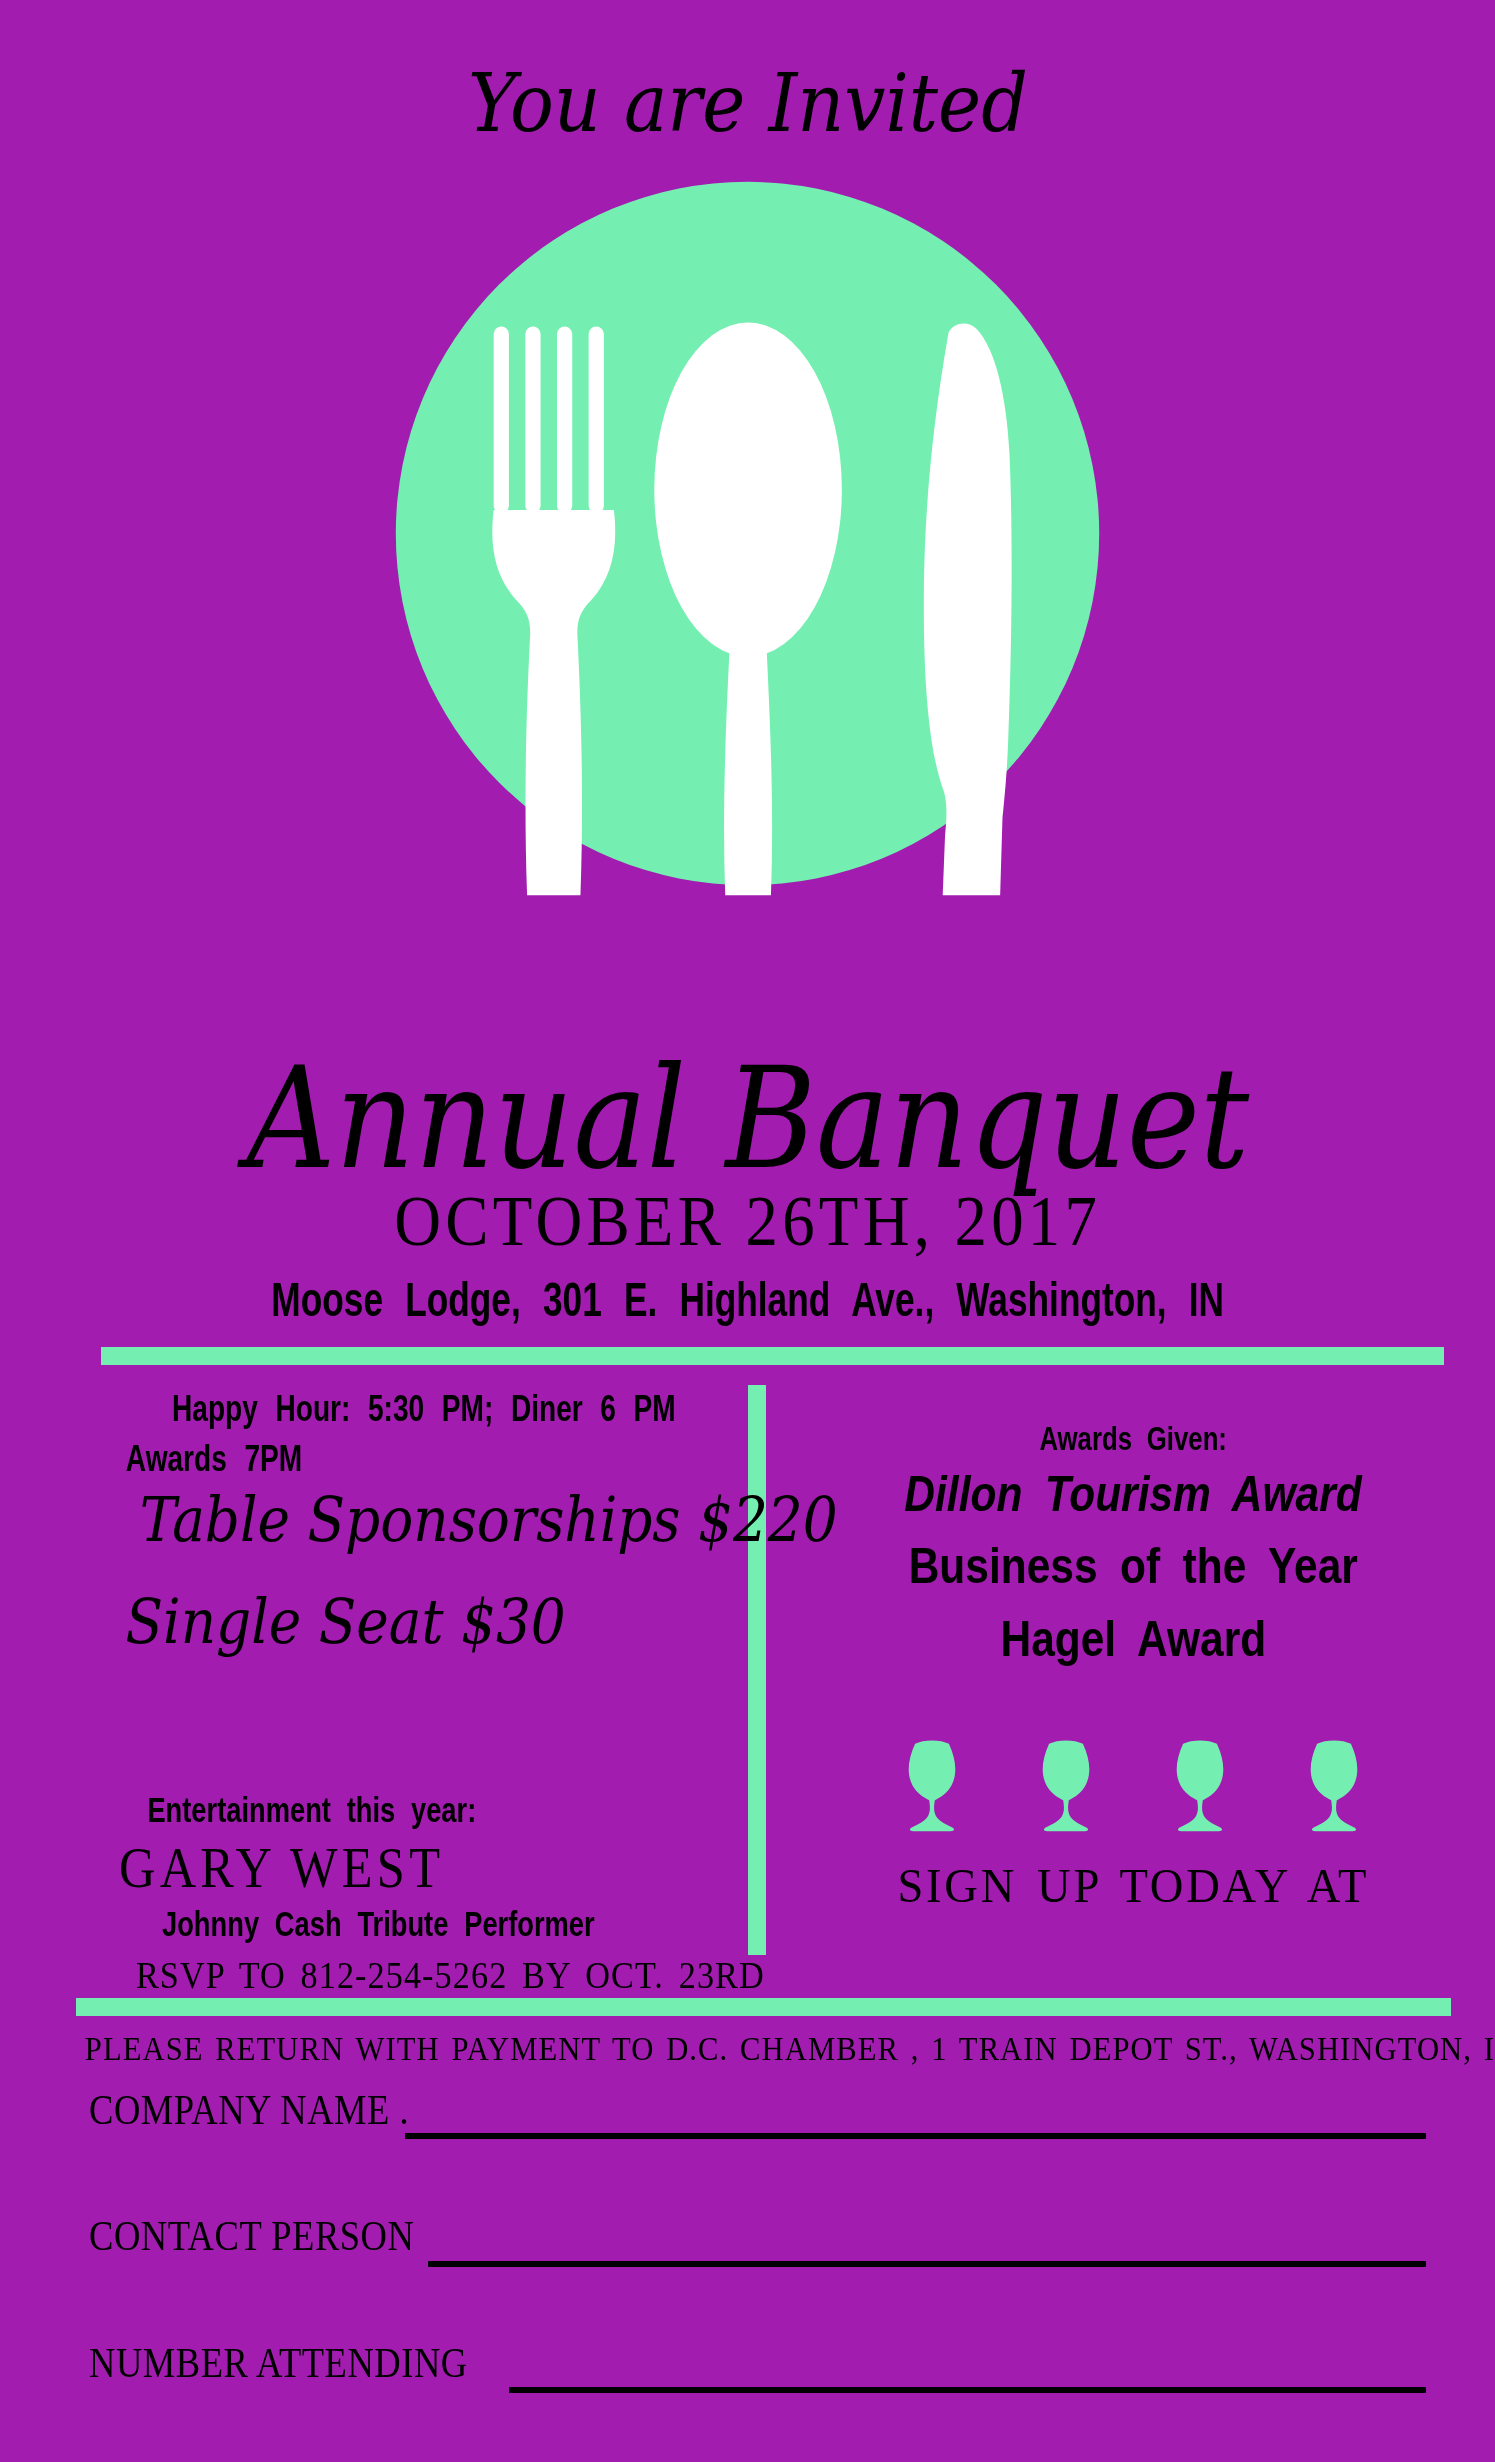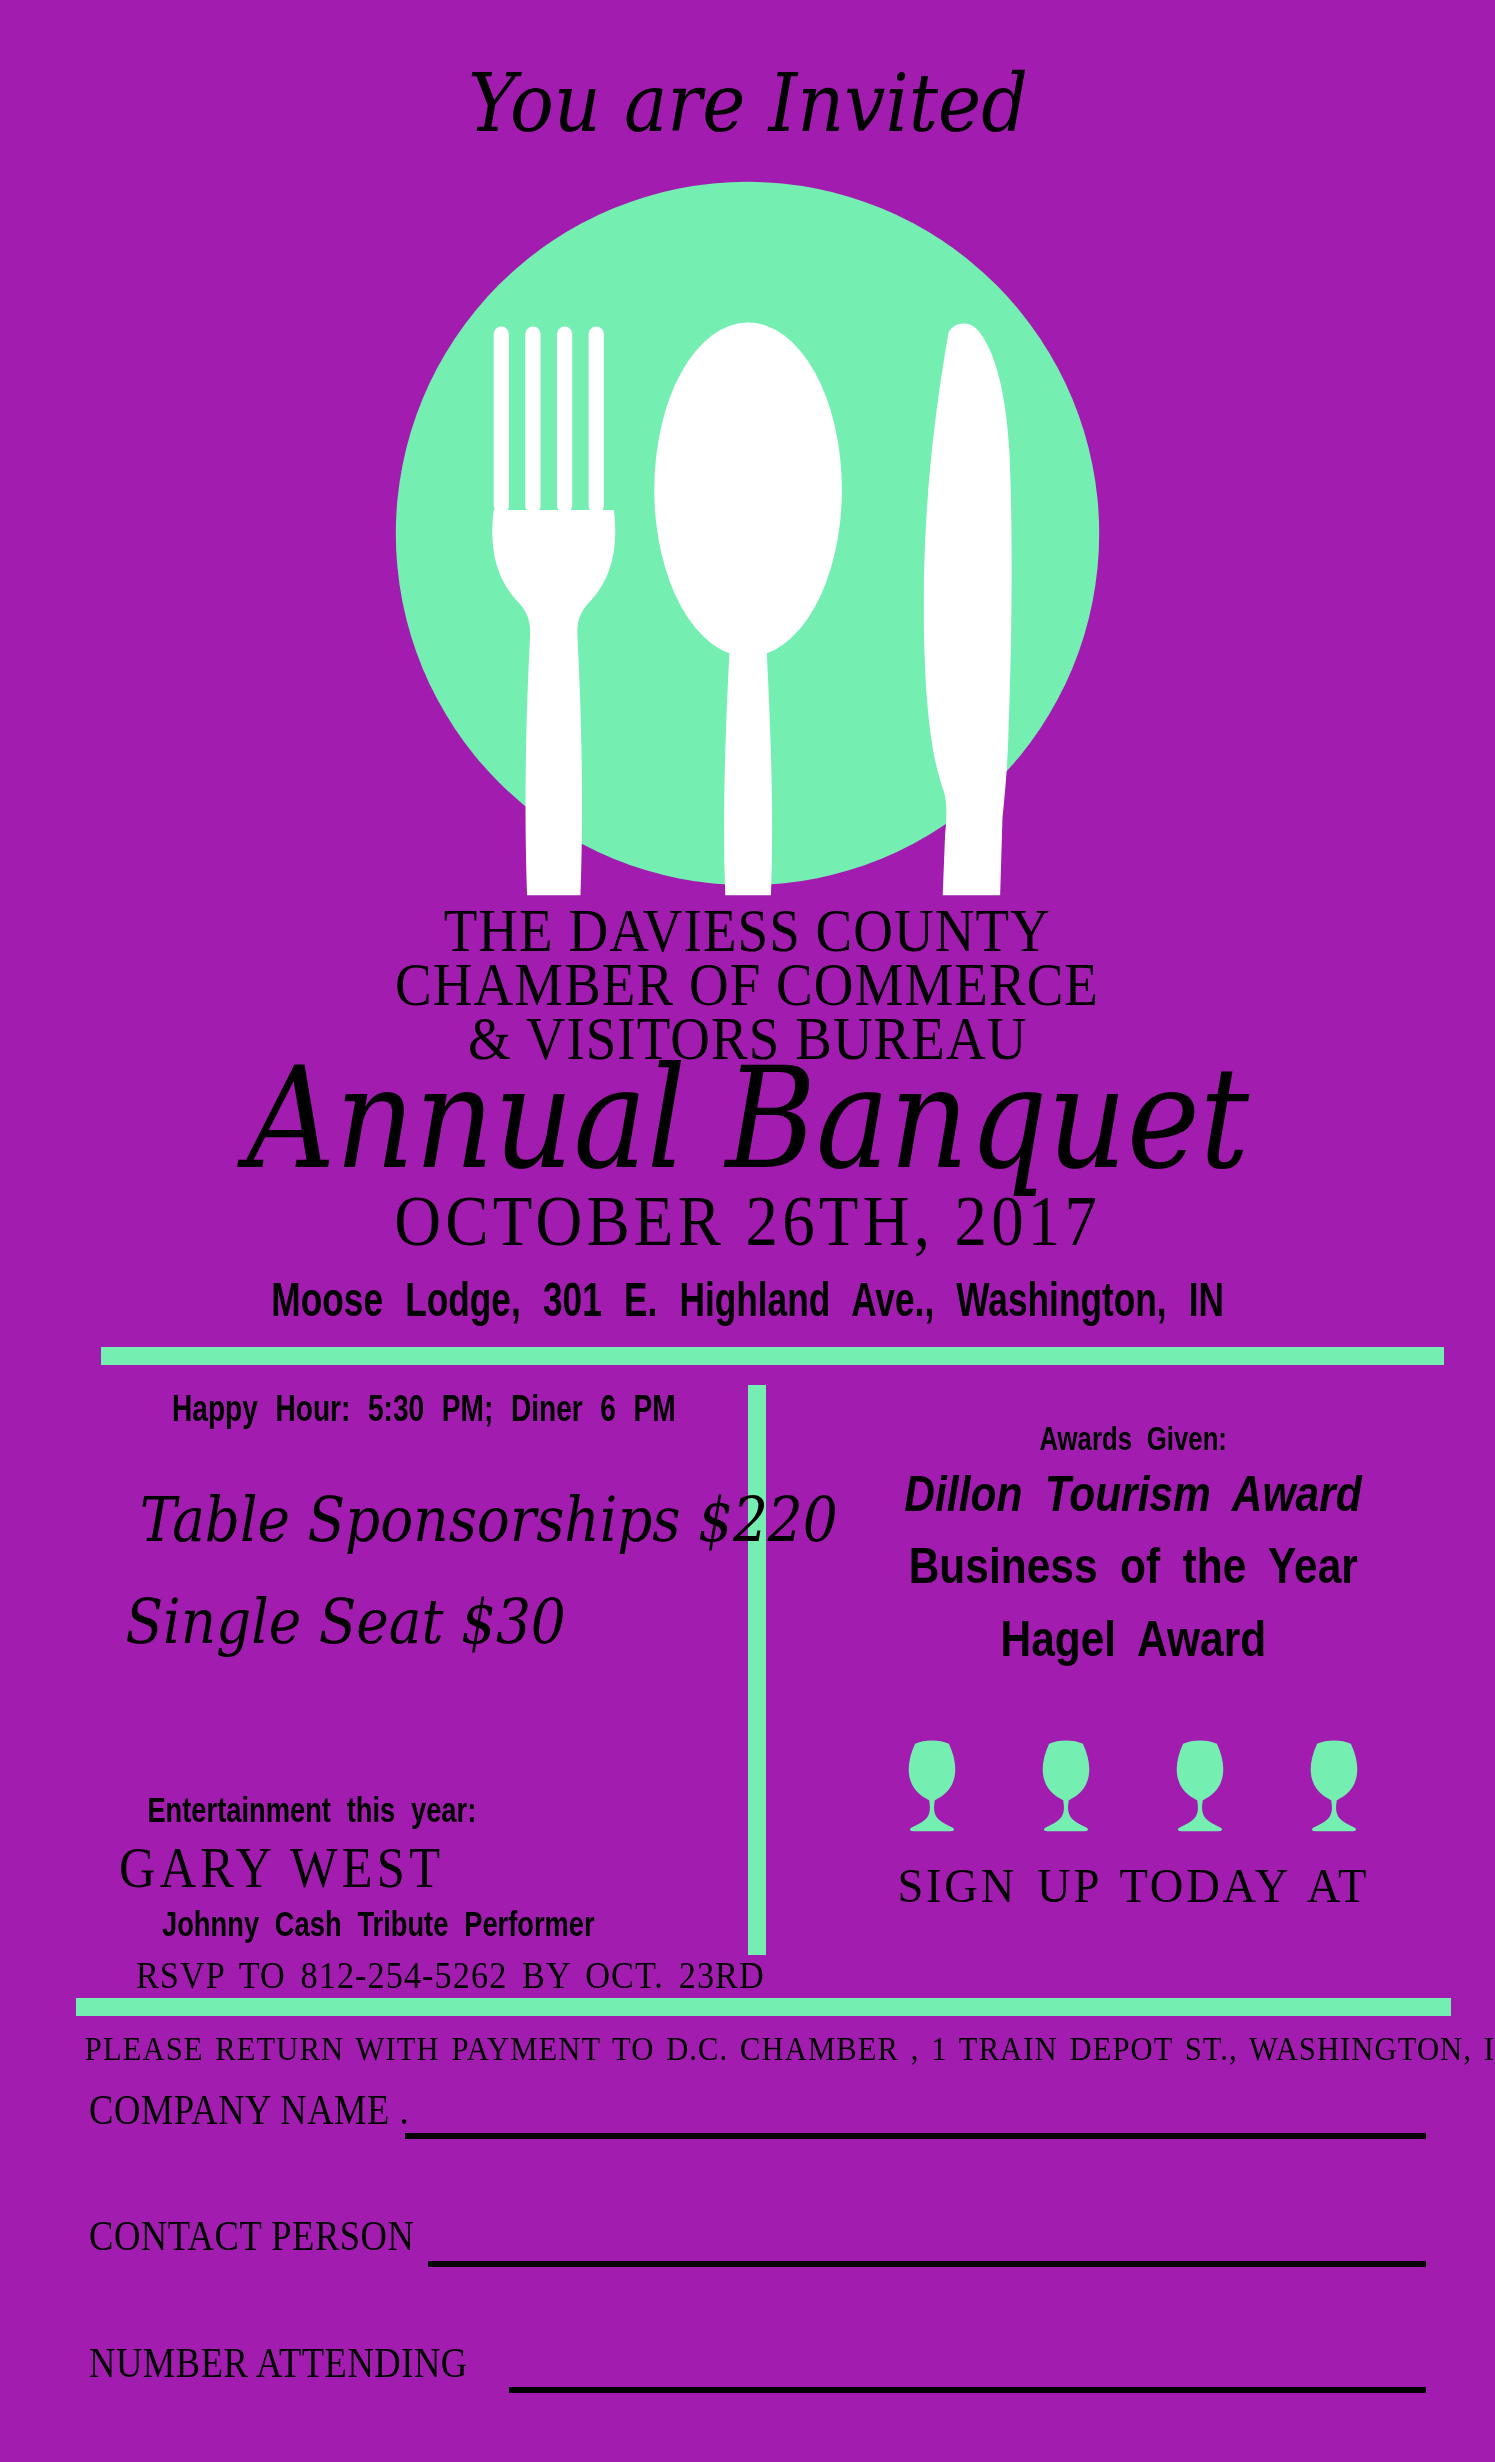--- a/index.html
+++ b/index.html
@@ -57,44 +57,42 @@
                  C660,1095 655,960 647,800 C635,815 597,815 585,800 Z"></path>
       </g>
 
       <path fill="#ffffff" d="M958,272 C932,420 918,560 916,700 C914,880 926,990 950,1055
                C956,1075 955,1100 952,1130 L948,1232 L1046,1232 L1050,1100
                C1054,1060 1058,1020 1060,960 C1066,800 1068,620 1062,480
                C1057,380 1038,300 1006,266 C991,252 968,254 958,272 Z"></path>
     </svg>
   </div>
 
-  <div class="abs center serifc" style="top:904px; font-size:61px; line-height:54px; letter-spacing:1.2px;">
-    <div><span class="cx9">THE DAVIESS COUNTY</span></div>
-    <div><span class="cx9">CHAMBER OF COMMERCE</span></div>
-    <div><span class="cx9">&amp; VISITORS BUREAU</span></div>
-  </div>
 
   <div class="abs center script" style="top:1037px; font-size:140px;text-decoration:underline;">
     <span class="cx" style="transform:scaleX(0.88);">Annual Banquet</span>
   </div>
 
   <div class="abs center serifc" style="top:1180px; font-size:72px; letter-spacing:4.7px;">
     <span class="cx9">OCTOBER 26TH, 2017</span>
   </div>
 
   <div class="abs center sansb" style="top:1271px; font-size:49px; word-spacing:0.35em;">
     <span class="cx" style="transform:scaleX(0.72);">Moose Lodge, 301 E. Highland Ave., Washington, IN</span>
   </div>
 
   <div class="abs bar" style="left:101px; top:1347px; width:1343px; height:17.6px;"></div>
   <div class="abs bar" style="left:748px; top:1385px; width:18px; height:570px;"></div>
   <div class="abs bar" style="left:76px; top:1998px; width:1375px; height:17.6px;"></div>
 
   <div class="abs lcol sansb" style="top:1388px; font-size:36px; word-spacing:0.35em;">
     <span class="cx">Happy Hour: 5:30 PM; Diner 6 PM</span>
+  </div>
+  <div class="abs lcol sansb" style="top:1438px; font-size:36px; word-spacing:0.35em;">
+    <span class="cx">Awards 7PM</span>
   </div>
 
   <div class="abs lcol script" style="top:1484px; font-size:61px;">
     <span class="cx9">Table Sponsorships $220</span>
   </div>
   <div class="abs lcol script" style="top:1586px; font-size:61px;">
     <span class="cx9">Single Seat $30</span>
   </div>
 
   <div class="abs lcol sansb" style="top:1790px; font-size:35px; word-spacing:0.3em;">

